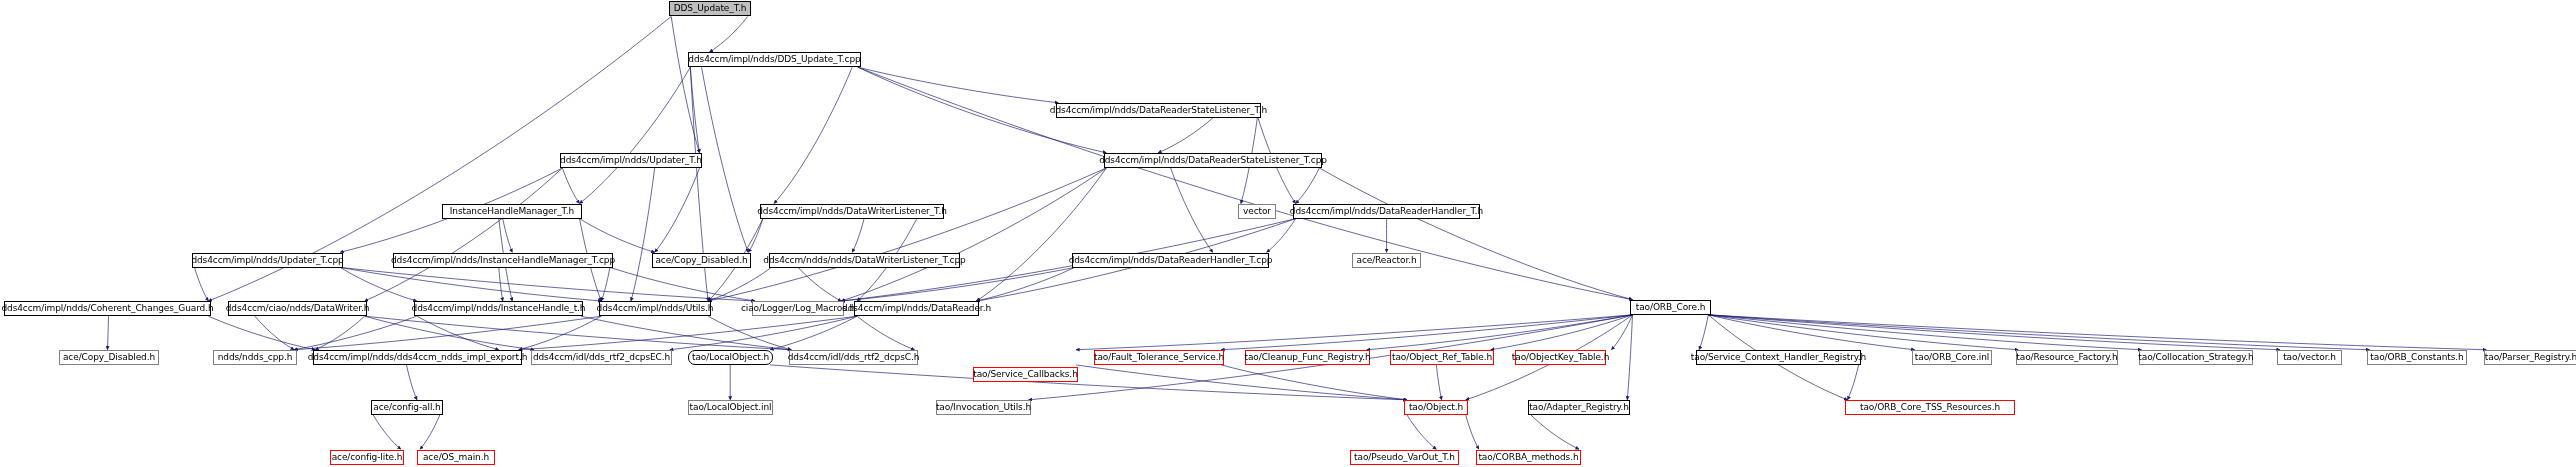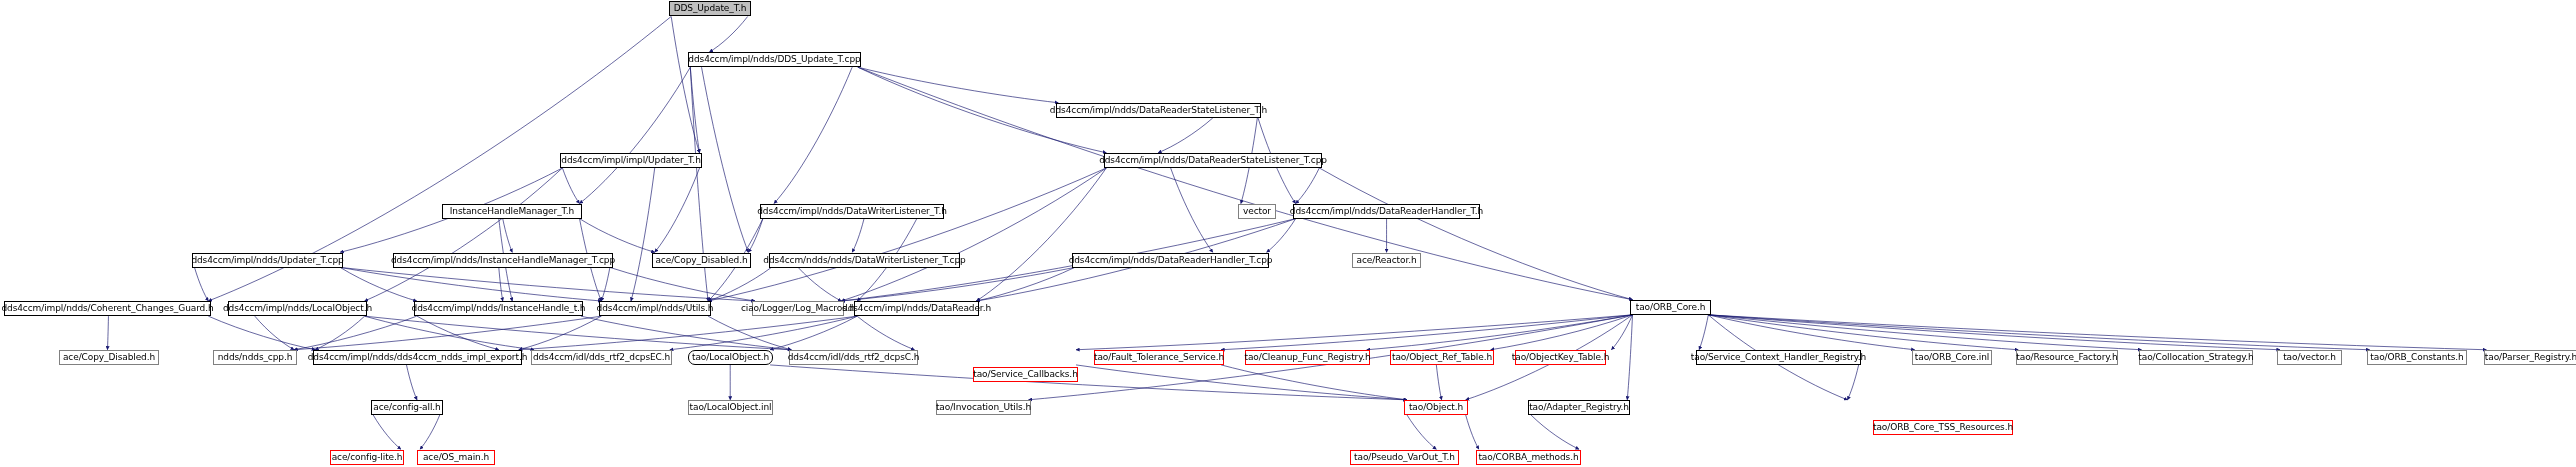--- a/index.html
+++ b/index.html
@@ -146,34 +146,34 @@
       <path d="M2819,554 C2813.509,577.85 2806.76,597.46 2802,607" fill="none" stroke="#191970" stroke-width="1" marker-end="url(#arrow)"></path>
       <path d="M566,630 C579.566,653.4 596.24,672.64 608,682" fill="none" stroke="#191970" stroke-width="1" marker-end="url(#arrow)"></path>
       <path d="M667,630 C657.31,653.4 645.4,672.64 637,682" fill="none" stroke="#191970" stroke-width="1" marker-end="url(#arrow)"></path>
       <path d="M2134,630 C2148.3734999999997,653.4 2166.04,672.64 2178.5,682" fill="none" stroke="#191970" stroke-width="1" marker-end="url(#arrow)"></path>
       <path d="M2223,630 C2229.46,653.4 2237.4,672.64 2243,682" fill="none" stroke="#191970" stroke-width="1" marker-end="url(#arrow)"></path>
       <path d="M2322,630 C2345.579,653.4 2374.56,672.64 2395,682" fill="none" stroke="#191970" stroke-width="1" marker-end="url(#arrow)"></path>
     </svg>
 <div class="node root" style="left: 669px; top: 1.3px; width: 82px;">DDS_Update_T.h</div>
     <div class="node black" style="left: 688px; top: 52px; width: 173px;">dds4ccm/impl/ndds/DDS_Update_T.cpp</div>
     <div class="node black" style="left: 1056px; top: 103px; width: 205px;">dds4ccm/impl/ndds/DataReaderStateListener_T.h</div>
-    <div class="node black" style="left: 560px; top: 153px; width: 142px;">dds4ccm/impl/impl/Updater_T.h</div>
+    <div class="node black" style="left: 560px; top: 153px; width: 142px;">dds4ccm/impl/ndds/Updater_T.h</div>
     <div class="node black" style="left: 1104px; top: 153px; width: 218px;">dds4ccm/impl/ndds/DataReaderStateListener_T.cpp</div>
     <div class="node black" style="left: 442px; top: 204px; width: 140px;">InstanceHandleManager_T.h</div>
     <div class="node black" style="left: 760px; top: 204px; width: 184px;">dds4ccm/impl/ndds/DataWriterListener_T.h</div>
     <div class="node gray" style="left: 1238px; top: 204px; width: 38px;">vector</div>
     <div class="node black" style="left: 1293px; top: 204px; width: 187px;">dds4ccm/impl/ndds/DataReaderHandler_T.h</div>
     <div class="node black" style="left: 192px; top: 253px; width: 151px;">dds4ccm/impl/ndds/Updater_T.cpp</div>
     <div class="node black" style="left: 393px; top: 253px; width: 220px;">dds4ccm/impl/ndds/InstanceHandleManager_T.cpp</div>
     <div class="node black" style="left: 652px; top: 253px; width: 99px;">ace/Copy_Disabled.h</div>
     <div class="node black" style="left: 769px; top: 253px; width: 191px;">dds4ccm/ndds/ndds/DataWriterListener_T.cpp</div>
     <div class="node black" style="left: 1072px; top: 253px; width: 197px;">dds4ccm/impl/ndds/DataReaderHandler_T.cpp</div>
     <div class="node gray" style="left: 1352px; top: 253px; width: 69px;">ace/Reactor.h</div>
     <div class="node black" style="left: 4px; top: 301px; width: 207px;">dds4ccm/impl/ndds/Coherent_Changes_Guard.h</div>
-    <div class="node black" style="left: 228px; top: 301px; width: 139px;">dds4ccm/impl/ndds/LocalObject.h</div>
+    <div class="node black" style="left: 228px; top: 301px; width: 139px;">dds4ccm/ciao/ndds/DataWriter.h</div>
     <div class="node black" style="left: 414px; top: 301px; width: 169px;">dds4ccm/impl/ndds/InstanceHandle_t.h</div>
     <div class="node black" style="left: 599px; top: 301px; width: 112px;">dds4ccm/impl/ndds/Utils.h</div>
     <div class="node gray" style="left: 752px; top: 301px; width: 92px;">ciao/Logger/Log_Macros.h</div>
     <div class="node black" style="left: 854px; top: 301px; width: 125px;">dds4ccm/impl/ndds/DataReader.h</div>
     <div class="node black" style="left: 1630px; top: 300px; width: 81px;">tao/ORB_Core.h</div>
     <div class="node gray" style="left: 59px; top: 350px; width: 100px;">ace/Copy_Disabled.h</div>
     <div class="node gray" style="left: 213px; top: 350px; width: 84px;">ndds/ndds_cpp.h</div>
     <div class="node black" style="left: 313px; top: 350px; width: 209px;">dds4ccm/impl/ndds/dds4ccm_ndds_impl_export.h</div>
     <div class="node gray" style="left: 531px; top: 350px; width: 141px;">dds4ccm/idl/dds_rtf2_dcpsEC.h</div>
     <div class="node black" style="left: 688px; top: 350px; width: 85px; border-radius: 7px;">tao/LocalObject.h</div>
@@ -188,19 +188,19 @@
     <div class="node gray" style="left: 2016px; top: 350px; width: 102px;">tao/Resource_Factory.h</div>
     <div class="node gray" style="left: 2139px; top: 350px; width: 114px;">tao/Collocation_Strategy.h</div>
     <div class="node gray" style="left: 2277px; top: 350px; width: 65px;">tao/vector.h</div>
     <div class="node gray" style="left: 2367px; top: 350px; width: 100px;">tao/ORB_Constants.h</div>
     <div class="node gray" style="left: 2484px; top: 350px; width: 94px;">tao/Parser_Registry.h</div>
     <div class="node black" style="left: 371px; top: 400px; width: 72px;">ace/config-all.h</div>
     <div class="node gray" style="left: 688px; top: 400px; width: 85px;">tao/LocalObject.inl</div>
     <div class="node gray" style="left: 936px; top: 400px; width: 95px;">tao/Invocation_Utils.h</div>
     <div class="node red" style="left: 1404px; top: 400px; width: 64px;">tao/Object.h</div>
     <div class="node black" style="left: 1528px; top: 400px; width: 102px;">tao/Adapter_Registry.h</div>
-    <div class="node red" style="left: 1845px; top: 420px; width: 140px; margin-left: 28px;">tao/ORB_Core_TSS_Resources.h</div>
+    <div class="node red" style="left: 1845px; top: 400px; width: 170px;">tao/ORB_Core_TSS_Resources.h</div>
     <div class="node red" style="left: 330px; top: 450px; width: 74px;">ace/config-lite.h</div>
     <div class="node red" style="left: 417px; top: 450px; width: 78px;">ace/OS_main.h</div>
     <div class="node red" style="left: 1350px; top: 450px; width: 109px;">tao/Pseudo_VarOut_T.h</div>
     <div class="node red" style="left: 1476px; top: 450px; width: 105px;">tao/CORBA_methods.h</div>
   </div>
 
 
 </body></html>

